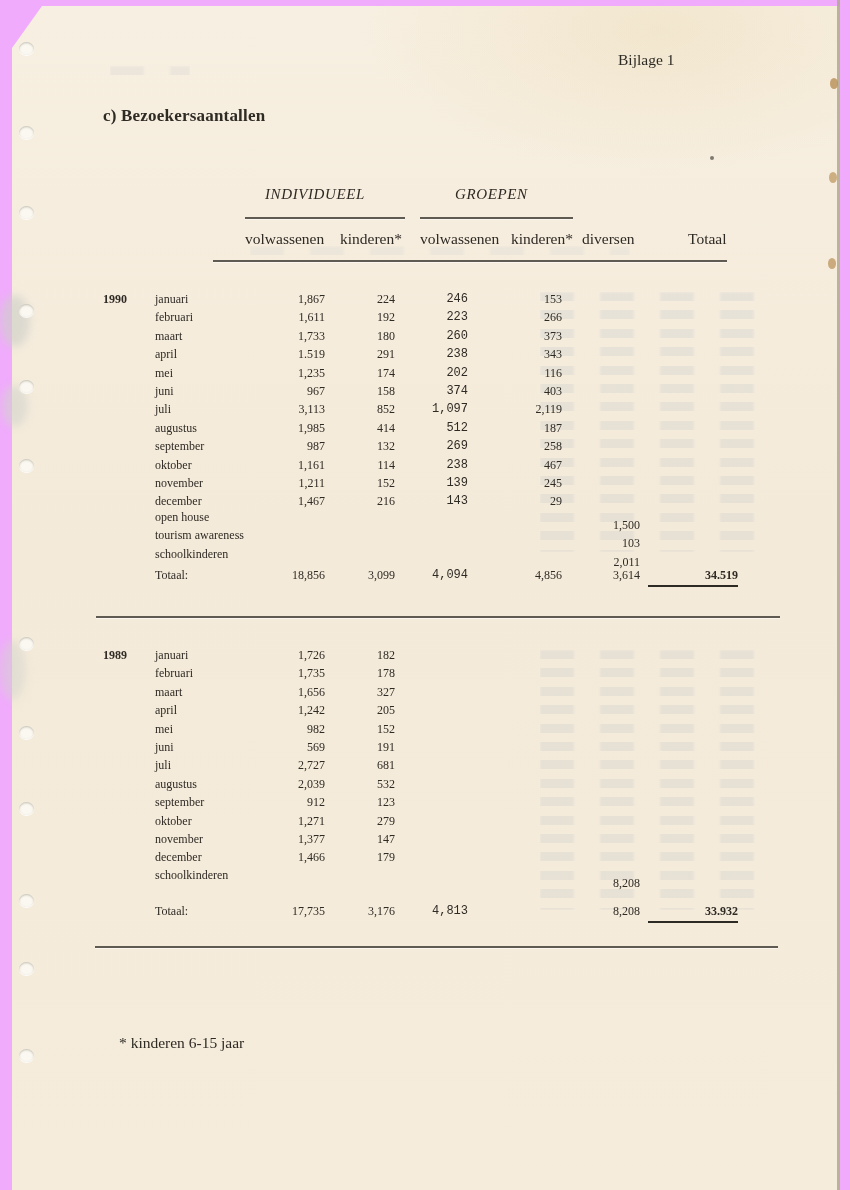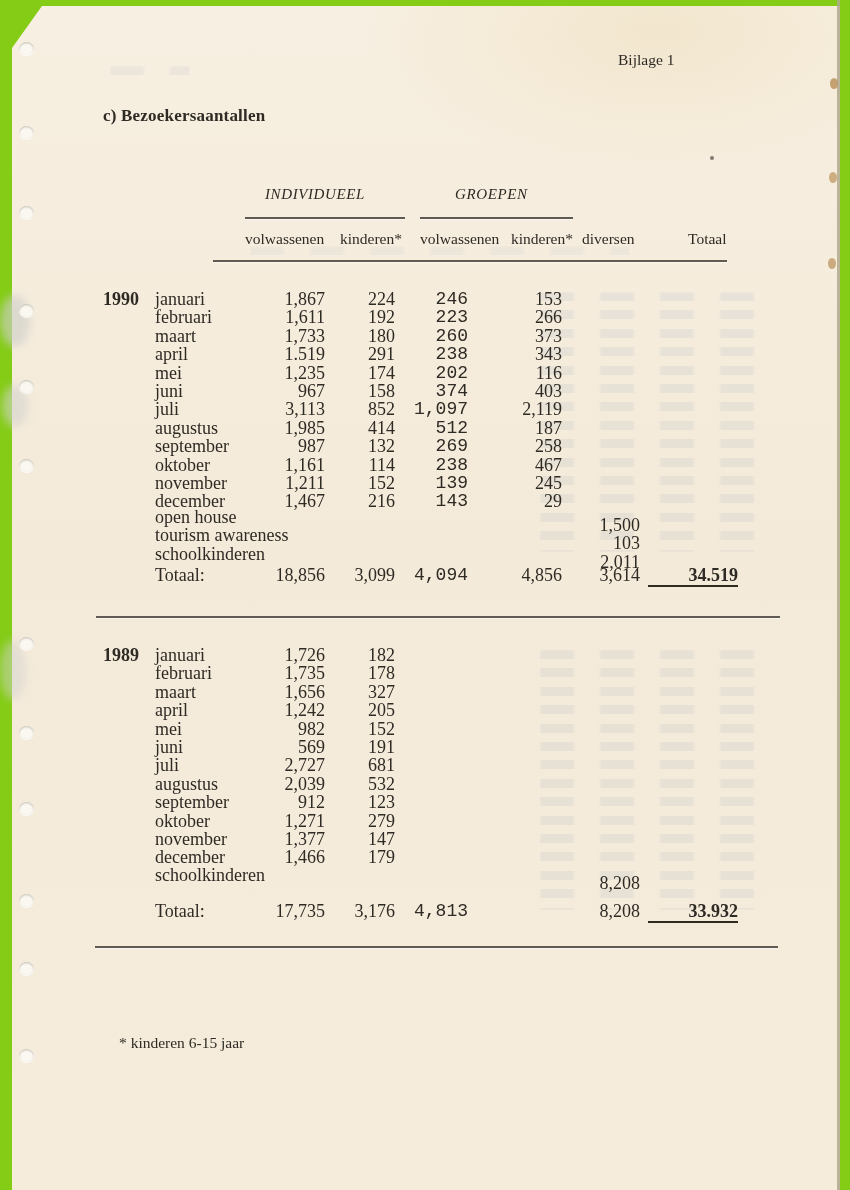--- a/index.html
+++ b/index.html
@@ -1,18 +1,18 @@
 <!DOCTYPE html>
 <html><head>
 <meta charset="utf-8">
 <style>
   html,body{margin:0;padding:0;}
   .canvas{
     position:relative; width:850px; height:1190px; overflow:hidden;
-    background:#84cc16;
+    background:#f0abfc;
     font-family:"Liberation Serif", serif;
     color:#2e2a24;
   }
   .paper{
     position:absolute; left:12px; top:6px; width:828px; height:1184px;
     background:
       radial-gradient(420px 200px at 78% 2%, rgba(233,214,170,.35), transparent 70%),
       linear-gradient(180deg,#f7efe1 0%,#f4ead9 45%,#f5ecdc 100%);
     clip-path:polygon(30px 0,828px 0,828px 1184px,0 1184px,0 42px);
   }
@@ -40,21 +40,21 @@
   .rule{position:absolute; height:2px; background:#5f5b52; box-shadow:0 1px 0 rgba(255,255,255,.55);}
   .rule.r-indiv{left:245px; top:217px; width:160px;}
   .rule.r-groep{left:420px; top:217px; width:153px;}
   .rule.r-head {left:213px; top:260px; width:514px;}
   .rule.r-mid  {left:96px;  top:616px; width:684px;}
   .rule.r-bot  {left:95px;  top:946px; width:683px;}
 
   .colhead{position:absolute; top:230px; font-size:15.5px;}
   .ch0{left:245px;} .ch1{left:340px;} .ch2{left:420px;} .ch3{left:511px;} .ch4{left:582px;} .ch5{left:688px;}
 
-  .row{position:absolute; left:0; width:850px; height:19px; font-size:18px; line-height:19px;}
+  .row{position:absolute; left:0; width:850px; height:19px; font-size:12px; line-height:19px;}
   .ycell{position:absolute; left:103px; font-weight:700;}
   .lcell{position:absolute; left:155px; white-space:nowrap;}
   .cell{position:absolute; text-align:right; white-space:nowrap;}
   .cc0{left:225px; width:100px;}
   .cc1{left:315px; width:80px;}
   .cc2{left:388px; width:80px;font-family:Liberation Mono, monospace;}
   .cc3{left:472px; width:90px;}
   .cc4{left:550px; width:90px;}
   .cc5{left:648px; width:90px;}
   .stagger{top:8px;}

